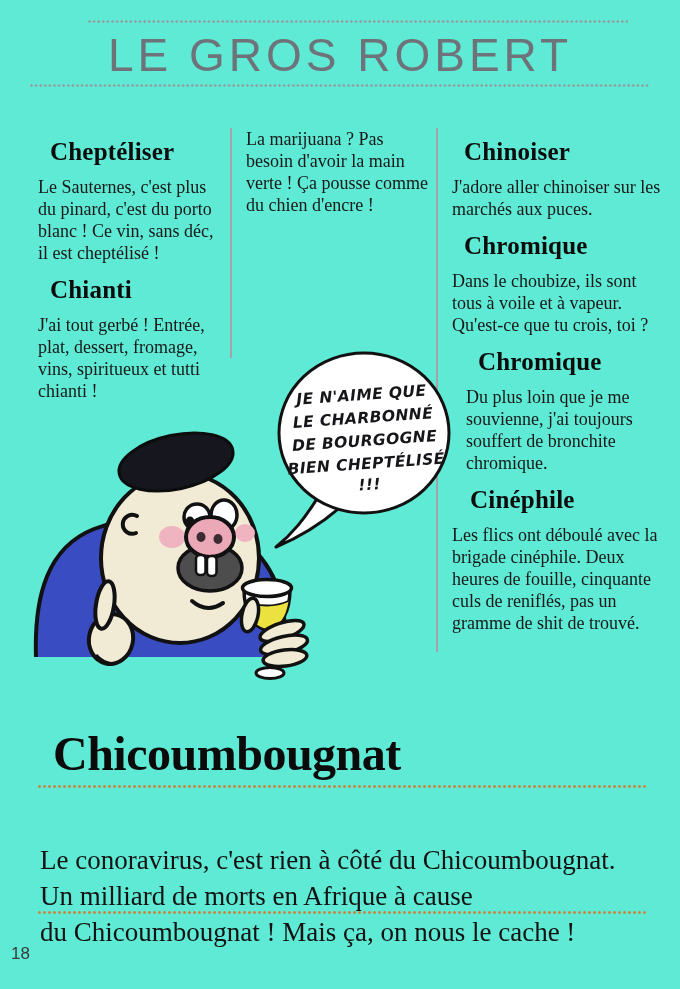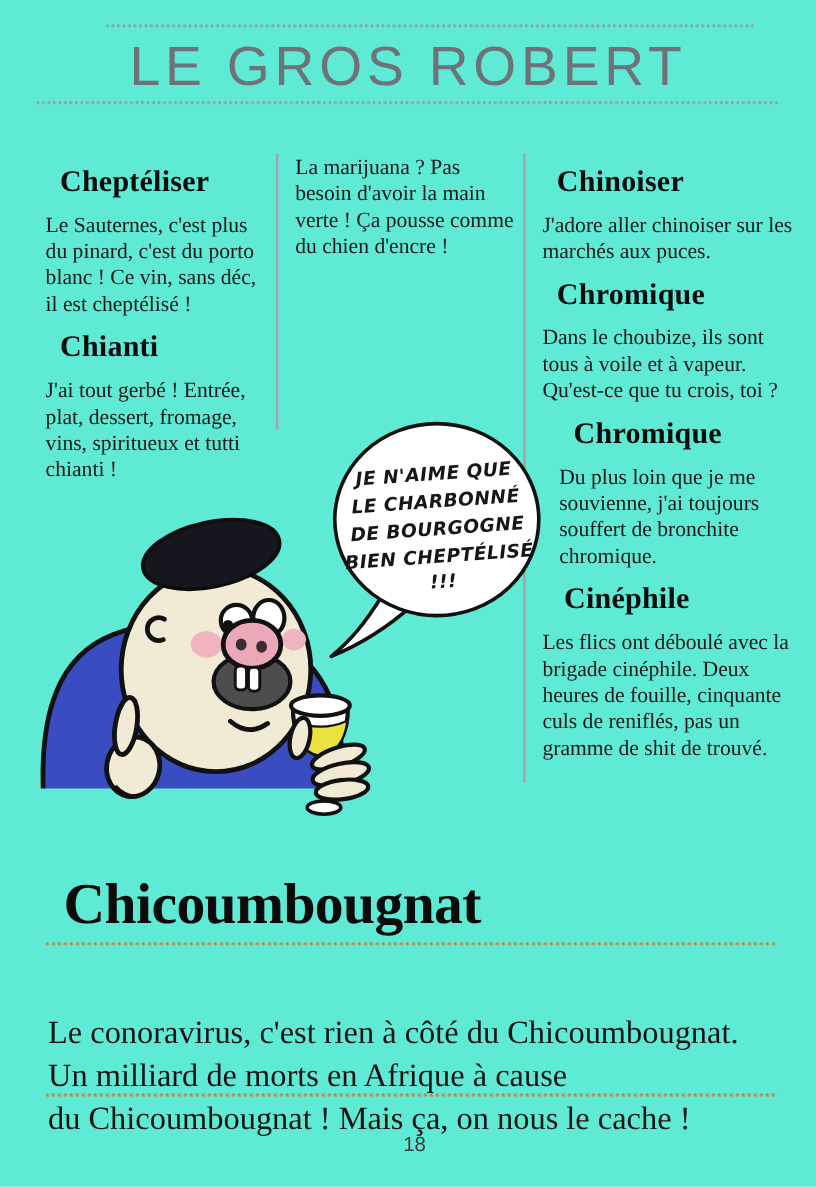--- a/index.html
+++ b/index.html
@@ -55,21 +55,21 @@
   #feature-title {
     position:absolute; left:37px; top:712px; margin:16px;
     font-family:"Liberation Serif", serif; font-weight:700;
     font-size:48px; line-height:52px; color:#0b0b0b; letter-spacing:-0.5px;
   }
   #feature-body {
     position:absolute; left:40px; top:842px; right:20px;
     font-size:27px; line-height:36px; color:#121212;
   }
   #page-number {
-    position:absolute; left:11px; right:0; top:944px; text-align:center;
+    position:absolute; left:11px; right:0; top:944px; 
     font-family:"Liberation Sans", sans-serif; font-size:17px; color:#3a3a3a;
   }
 </style>
 </head>
 <body>
 
 <div class="page">
 
   <div id="rule-top" class="dotted gray"></div>
   <h1 class="masthead">LE GROS ROBERT</h1>

